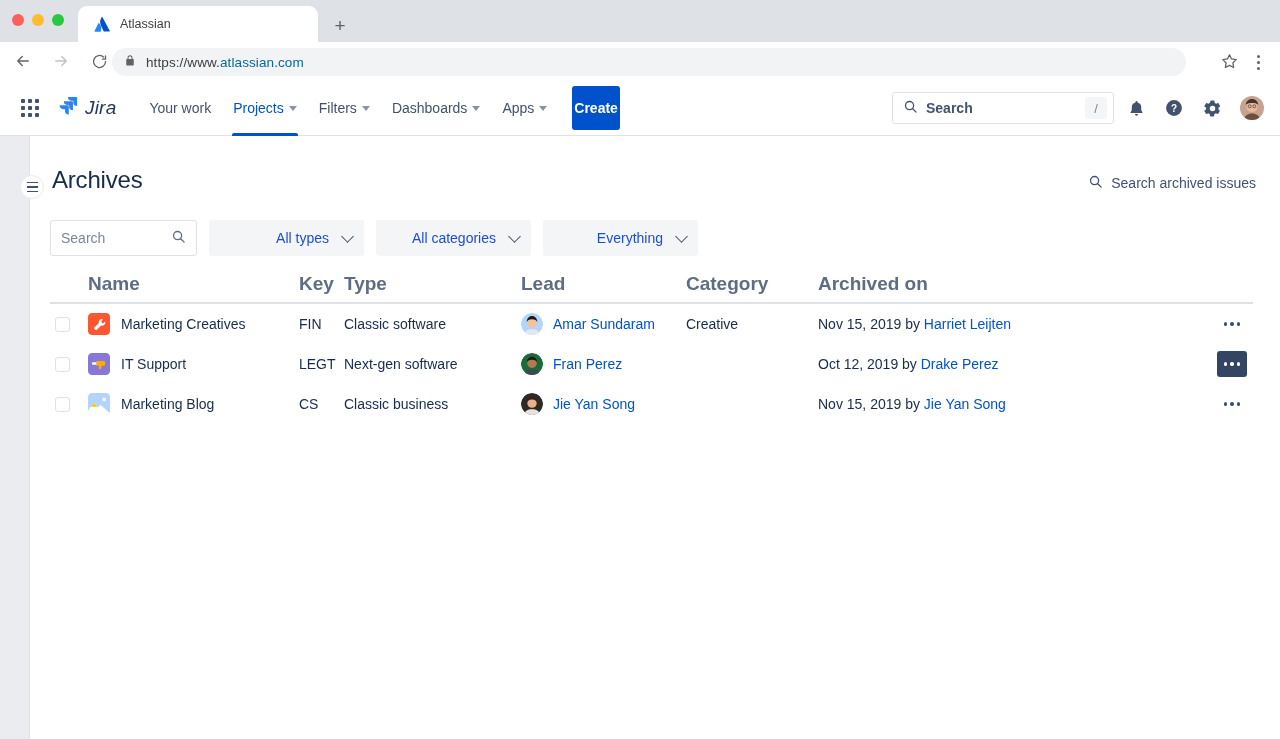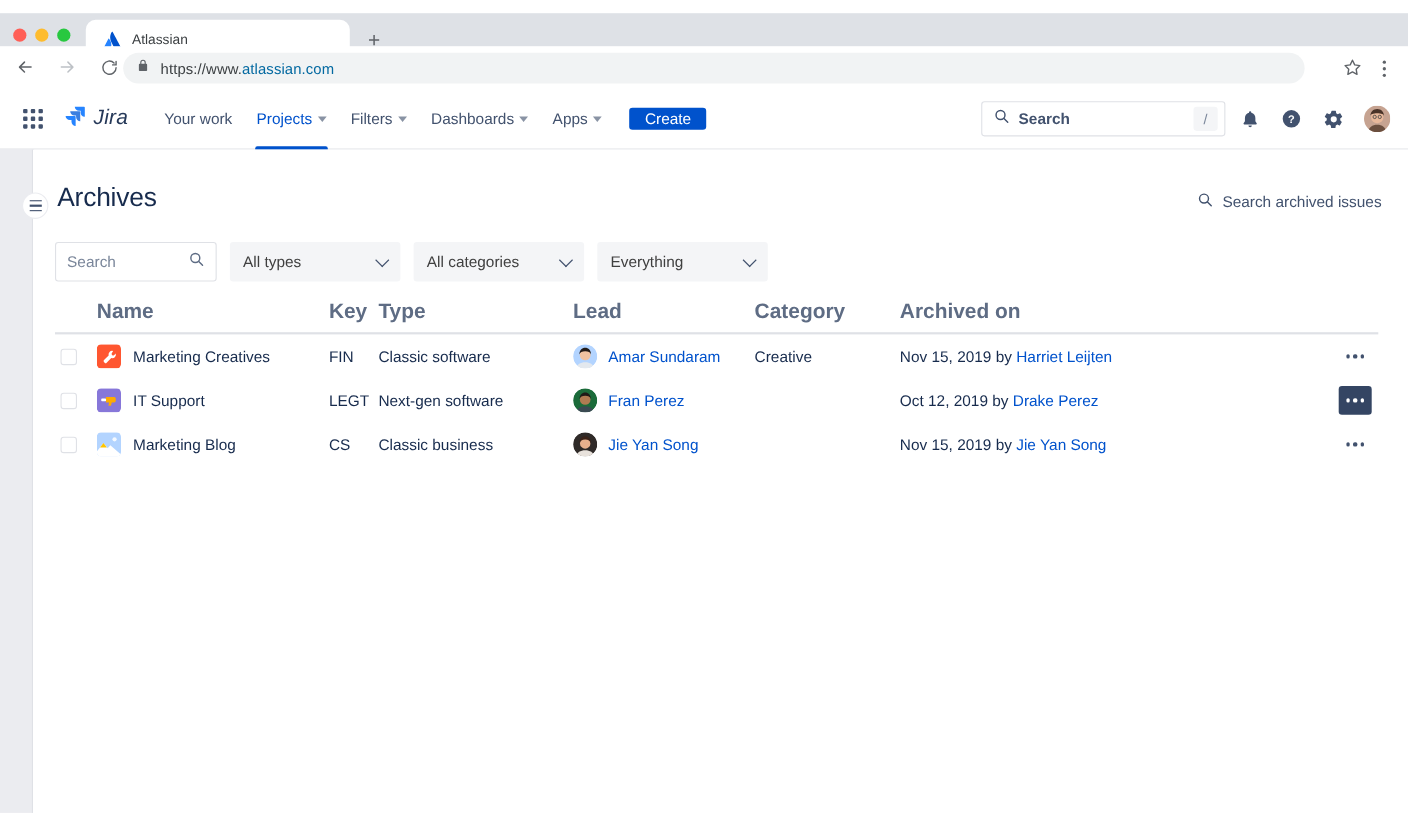--- a/index.html
+++ b/index.html
@@ -5,21 +5,21 @@
   * { box-sizing: border-box; margin: 0; padding: 0; }
   html, body {
     width: 1280px; height: 739px;
     font-family: "Liberation Sans", sans-serif;
     background: #ffffff;
     overflow: hidden;
   }
 
   
   .browser-tabbar {
-    position: absolute; top: 12px; left: 0; width: 1280px; height: 42px;
+    position: absolute; top: 0; left: 0; width: 1280px; height: 42px;
     background: #dee1e6;
   }
   .traffic-lights {
     position: absolute; left: 12px; top: 14px;
     display: flex; gap: 8px; align-items: center;
   }
   .tl { width: 12px; height: 12px; border-radius: 50%; }
   .tl-red { background: #ff5f57; }
   .tl-yellow { background: #febc2e; }
   .tl-green { background: #28c840; }
@@ -100,23 +100,23 @@
   .nav-item.active::after {
     content: ""; position: absolute; left: 10px; right: 10px; bottom: 0;
     height: 3px; background: #0052cc; border-radius: 2px 2px 0 0;
   }
   .caret {
     width: 0; height: 0; border-left: 4px solid transparent;
     border-right: 4px solid transparent; border-top: 5px solid #8993a4;
     margin-top: 2px;
   }
   .create-btn {
-    margin-left: 14px; height: 20px; padding: 0 14px;
+    margin-left: 14px; height: 44px; padding: 0 2px;
     background: #0052cc; color: #fff; border-radius: 3px;
-    font-size: 14px; font-weight: 400; display: flex; align-items: center;
+    font-size: 14px; font-weight: 700; display: flex; align-items: center;
   }
   .nav-right {
     position: absolute; right: 14px; top: 0; height: 56px;
     display: flex; align-items: center; gap: 6px;
   }
   .jira-search {
     width: 222px; height: 32px; border: 1px solid #dfe1e6;
     border-radius: 3px; display: flex; align-items: center;
     padding: 0 6px 0 10px; gap: 8px; background: #fff;
   }
@@ -172,22 +172,22 @@
     display: flex; align-items: center; gap: 12px;
   }
   .filter-search {
     width: 147px; height: 36px; border: 1px solid #dfe1e6;
     border-radius: 3px; background: #fff;
     display: flex; align-items: center; padding: 0 10px; gap: 8px;
   }
   .filter-search-ph { font-size: 14px; color: #7a869a; flex: 1; }
   .filter-select {
     height: 36px; background: #f4f5f7; border-radius: 3px;
-    display: flex; align-items: center; justify-content: space-between;
-    padding: 0 12px; gap: 14px; font-size: 14px; color: #404040;
+    display: flex; align-items: center; justify-content: flex-end;
+    padding: 0 12px; gap: 14px; font-size: 14px; color: #1d4ed8;
   }
   .fs-1 { width: 155px; }
   .fs-2 { width: 155px; }
   .fs-3 { width: 155px; }
   .chev {
     width: 9px; height: 9px; border-right: 1.8px solid #42526e;
     border-bottom: 1.8px solid #42526e; transform: rotate(45deg);
     margin-top: -4px; flex: 0 0 9px;
   }
 

